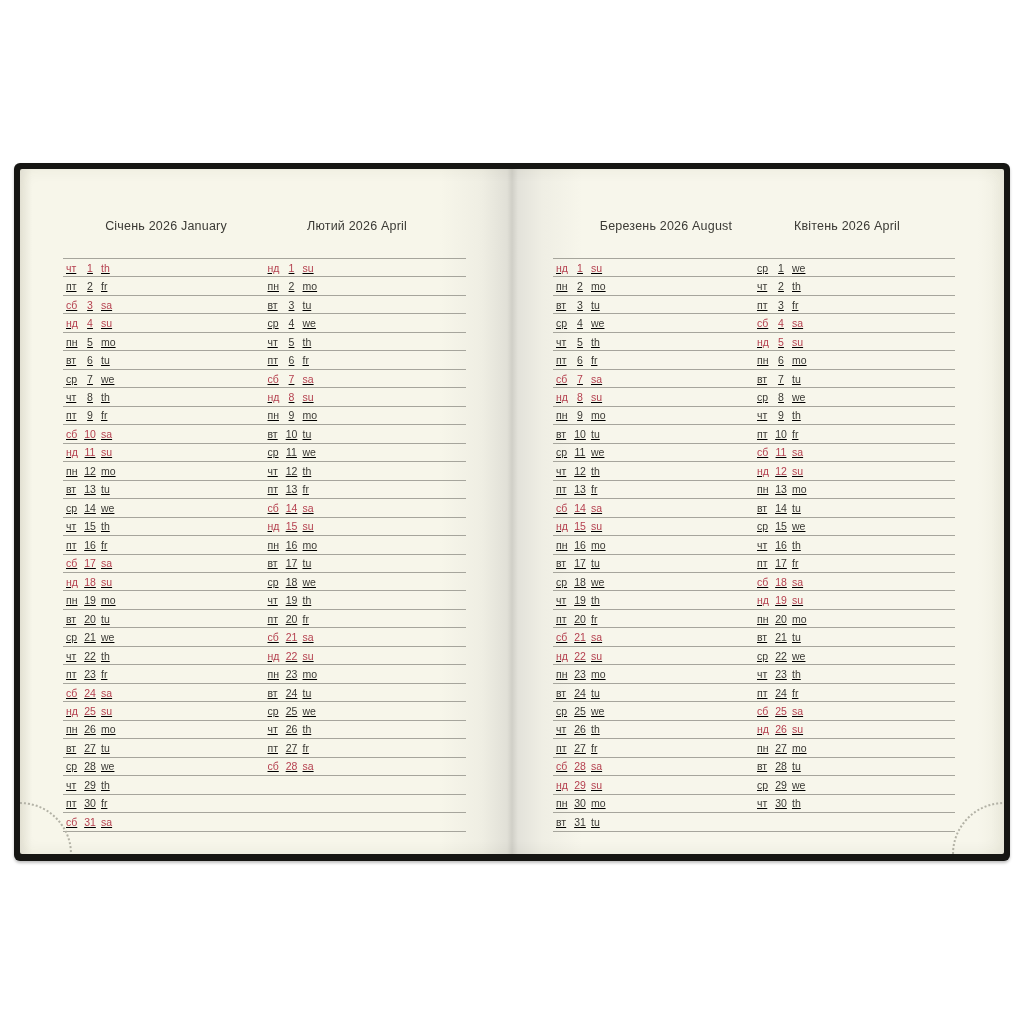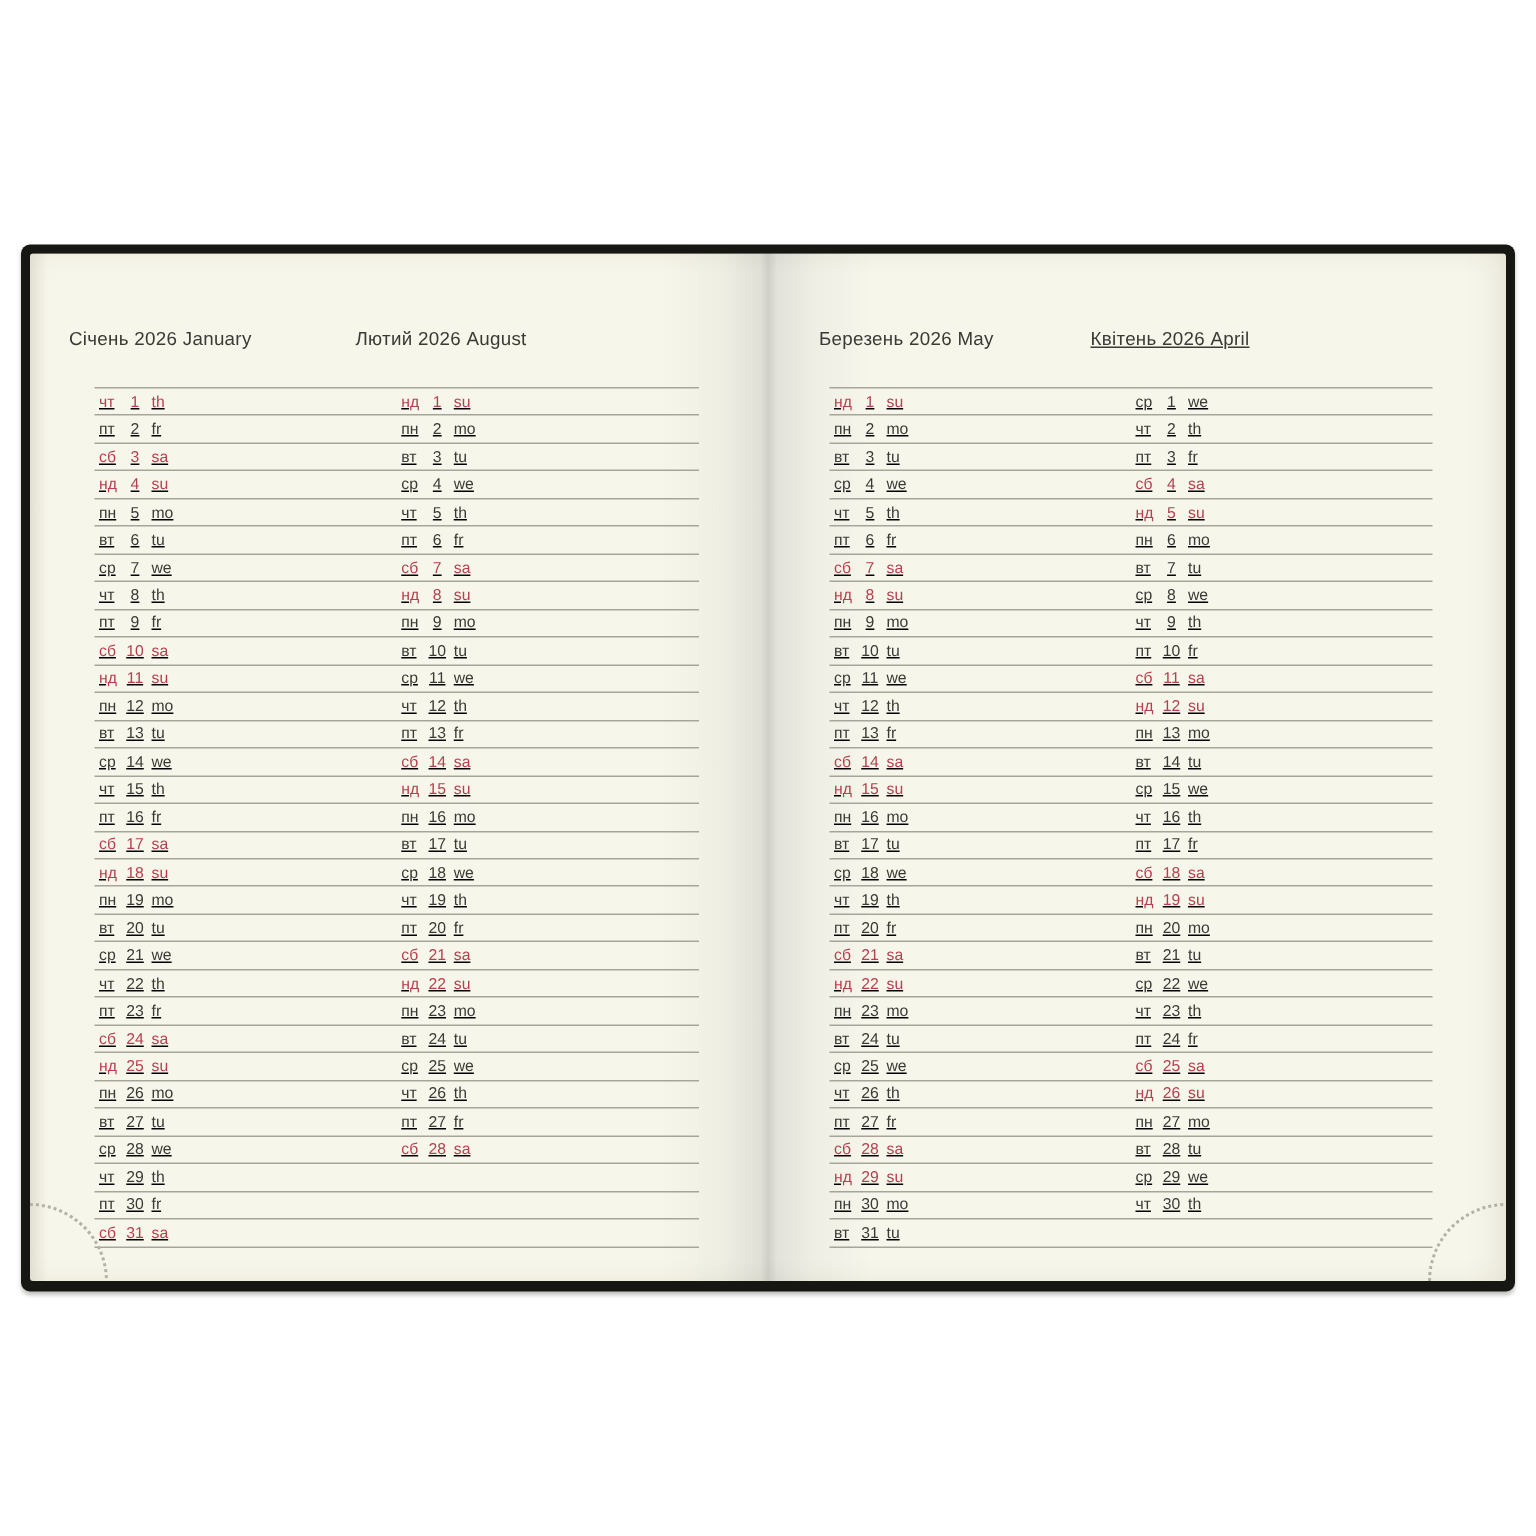--- a/index.html
+++ b/index.html
@@ -17,27 +17,27 @@
     overflow:hidden;border-radius:2px;
     background:
       linear-gradient(90deg,
         #e9e7da 0px, #f7f6ea 12px, #f7f6ea 420px, #efeee3 462px,
         #e1e0d7 487px, #d0cfc7 492px, #e3e2da 498px, #efeee4 522px,
         #f7f6eb 562px, #f7f6eb 958px, #efeee1 984px),
       #f7f6ea;
     box-shadow:inset 0 0 16px rgba(60,55,35,0.07);
   }
   .month-title{
-    position:absolute;top:50px;width:240px;
+    position:absolute;top:50px;width:240px;text-align:center;
     font-size:12.5px;letter-spacing:0.2px;color:var(--ink,#3b3a35);
   }
   #title-jan{left:26px;}
   #title-feb{left:217px;}
   #title-mar{left:526px;}
-  #title-apr{left:707px;text-decoration:underline;}
+  #title-apr{left:707px;}
   .rows{
     position:absolute;top:89px;border-top:1px solid var(--rule,#a6a59c);text-decoration:underline;
   }
   #rows-left{left:43px;width:403px;}
   #rows-right{left:533px;width:402px;}
   .row{
     height:17.47px;border-bottom:1px solid var(--rule,#a6a59c);
     display:flex;box-sizing:content-box;
   }
   .cell{
@@ -56,22 +56,22 @@
   #arc-left{left:-52px;bottom:-52px;}
   #arc-right{right:-52px;bottom:-52px;}
 </style>
 </head>
 <body style="background: rgb(255, 255, 255);">
 
 <div class="book">
   <div class="spread">
 
     <div class="month-title" id="title-jan">Січень 2026 January</div>
-    <div class="month-title" id="title-feb">Лютий 2026 August</div>
-    <div class="month-title" id="title-mar">Березень 2026 May</div>
+    <div class="month-title" id="title-feb">Лютий 2026 April</div>
+    <div class="month-title" id="title-mar">Березень 2026 August</div>
     <div class="month-title" id="title-apr">Квітень 2026 April</div>
 
     <div class="rows" id="rows-left">
         <div class="row">
           <div class="cell red">
             <span class="ua">чт</span>
             <span class="num">1</span>
             <span class="en">th</span>
           </div>
           <div class="cell red">

